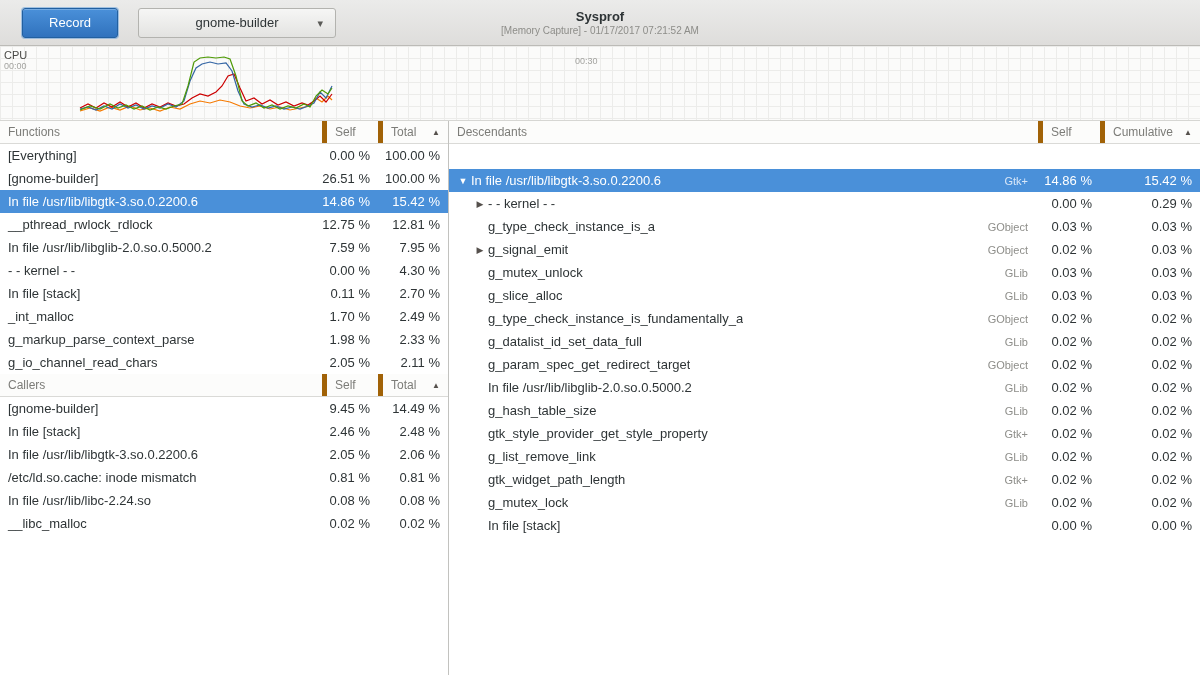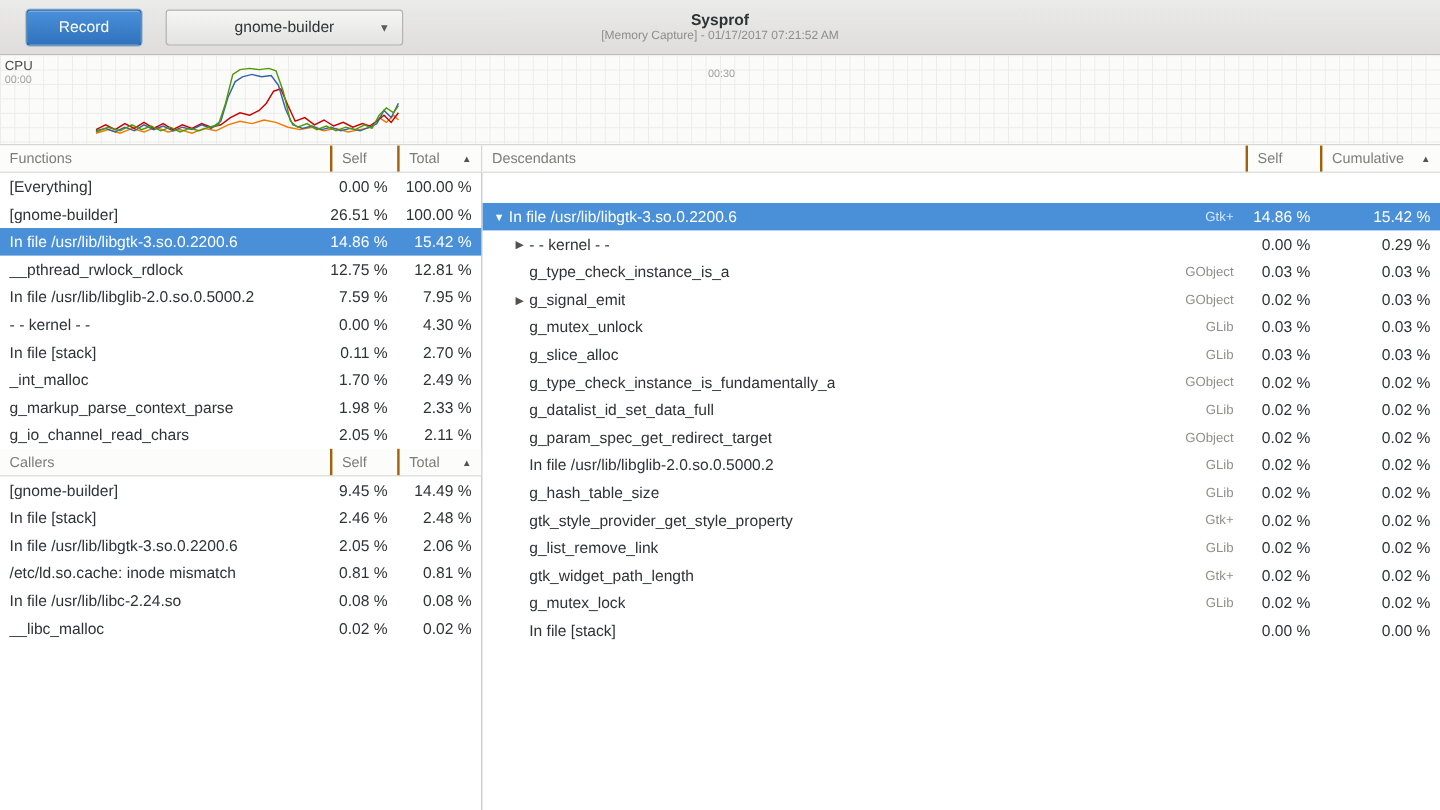--- a/index.html
+++ b/index.html
@@ -60,33 +60,33 @@
     flex:none; height:75px; position:relative;
     background-color:#fbfbfa;
     background-image:linear-gradient(to right,#ececea 1px,transparent 1px),
                      linear-gradient(to bottom,#ececea 1px,transparent 1px);
     background-size:12px 12px;
     border-bottom:1px solid #d6d6d3;
   }
   .cpu-svg { position:absolute; left:0; top:0; width:1200px; height:74px; }
   .cpu-label { position:absolute; left:4px; top:3px; font-size:11px; color:#4a4a47; }
   .t0  { position:absolute; left:4px;  top:15px; font-size:9px; color:#a3a3a0; }
-  .t30 { position:absolute; left:590px; top:10px; font-size:9px; color:#a3a3a0; }
+  .t30 { position:absolute; left:575px; top:10px; font-size:9px; color:#a3a3a0; }
 
   
   .main { flex:1; display:flex; overflow:hidden; background:#fff; }
-  .left { width:402px; flex:none; border-right:1px solid #c2c2bf; display:flex; flex-direction:column; }
+  .left { width:449px; flex:none; border-right:1px solid #c2c2bf; display:flex; flex-direction:column; }
   .right { flex:1; display:flex; flex-direction:column;gap:25px; }
 
   .thead {
     flex:none; height:23px; display:flex; align-items:stretch;
     background:#fcfcfb; border-bottom:1px solid #dadad7;
   }
   .th { font-size:12px; color:#7c7c78; padding:0 8px; display:flex; align-items:center; }
-  .th + .th { border-left:2px solid #a16207; }
+  .th + .th { border-left:5px solid #a16207; }
   .thname { flex:1; }
   .thself { width:56px; flex:none; }
   .thtotal { width:70px; flex:none; }
   .thdself { width:62px; flex:none; }
   .thdcum { width:100px; flex:none; }
   .sort { margin-left:auto; font-size:8px; color:#56514d; padding-left:6px; }
 
   .rows { flex:none; }
   .rows-grow { flex:1; overflow:hidden; }
 

